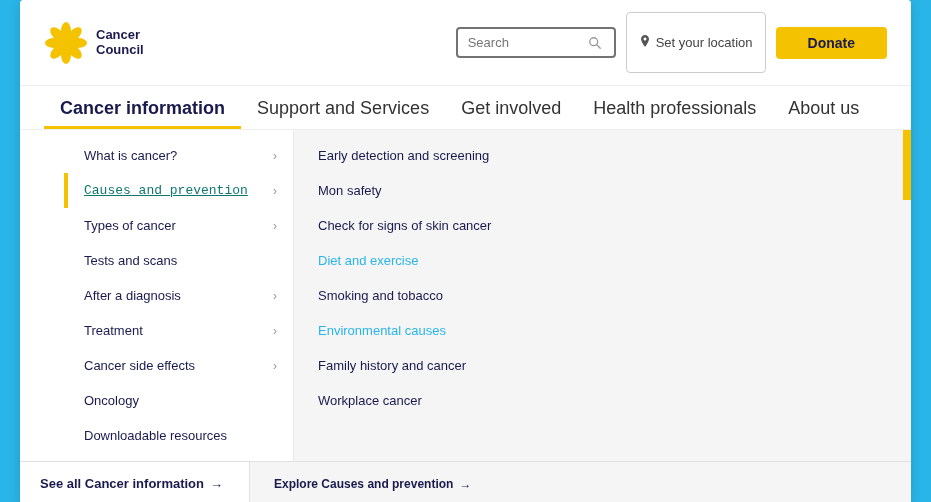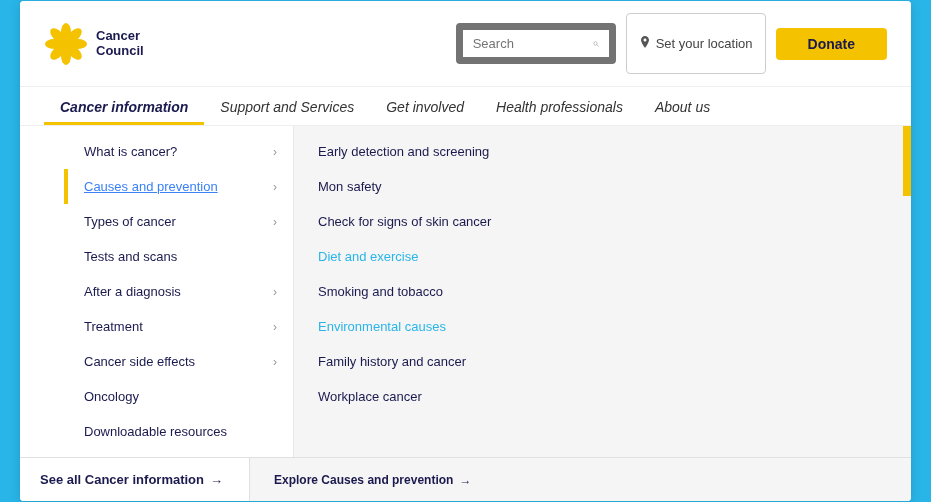--- a/index.html
+++ b/index.html
@@ -47,21 +47,21 @@
       color: #1a1a4e;
     }
     .header-right {
       display: flex;
       align-items: center;
       gap: 10px;
     }
     .search-box {
       display: flex;
       align-items: center;
-      border: 7px solid #737373;
+      border: 2px solid #737373;
       border-radius: 4px;
       padding: 6px 10px;
       width: 160px;
       background: white;
     }
     .search-box input {
       border: none;
       outline: none;
       font-size: 13px;
       width: 120px;
@@ -96,26 +96,25 @@
     }
     
     .nav-bar {
       background: white;
       padding: 0 24px;
       display: flex;
       border-bottom: 1px solid #eee;
     }
     .nav-item {
       padding: 12px 16px 10px;
-      font-size: 14px;
+      font-size: 18px;
       color: #333;
       cursor: pointer;
       position: relative;
       white-space: nowrap;
-      font-style: italic;
     }
     .nav-item.active {
       color: #1a1a4e;
       font-weight: bold;
     }
     .nav-item.active::after {
       content: '';
       position: absolute;
       bottom: 0;
       left: 0;
@@ -140,21 +139,22 @@
       cursor: pointer;
       position: relative;
     }
     .sidebar-item.active {
       background: white;
       border-left: 4px solid #f5c200;
       padding-left: 16px;
     }
     .sidebar-item.active span.label {
       text-decoration: underline;
-      color: #3b82f6;
+      color: #0f766e;
+      font-family: Liberation Mono, monospace;
     }
     .sidebar-item .chevron {
       color: #999;
       font-size: 12px;
     }
     .see-all-link {
       display: flex;
       align-items: center;
       gap: 6px;
       font-size: 13px;

